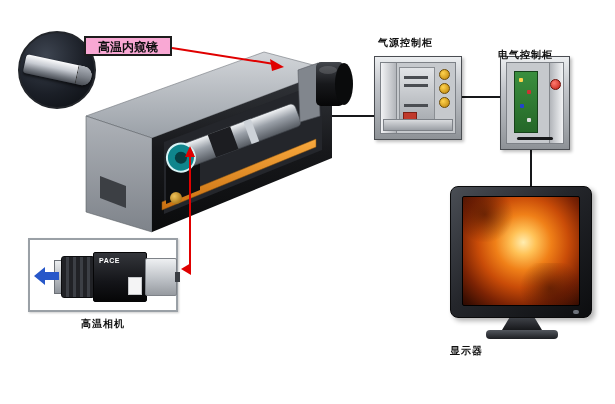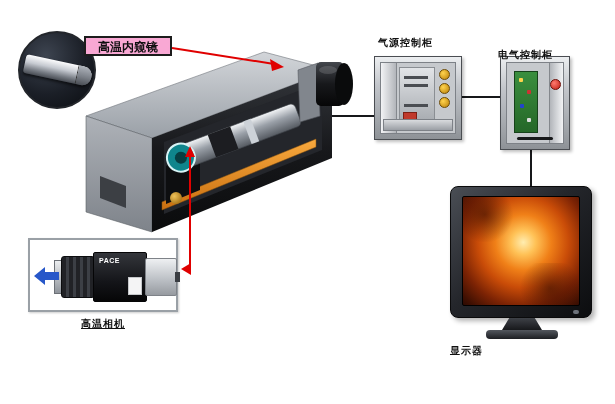--- a/index.html
+++ b/index.html
@@ -280,15 +280,15 @@
     <div class="cam-ring"></div>
     <div class="cam-lens"></div>
     <div class="cam-body">
       <span class="cam-brand">PACE</span>
       <span class="cam-sticker"></span>
     </div>
     <div class="cam-rear">
       <div class="cam-plug"></div>
     </div>
   </div>
-  <div class="diagram-label" style="left:28px; top:317px; width:150px; text-align:center;text-decoration:underline;">高温相机</div>
+  <div class="diagram-label" style="left:28px; top:317px; width:150px; text-align:center;">高温相机</div>
 
 </div>
 
 </body></html>

